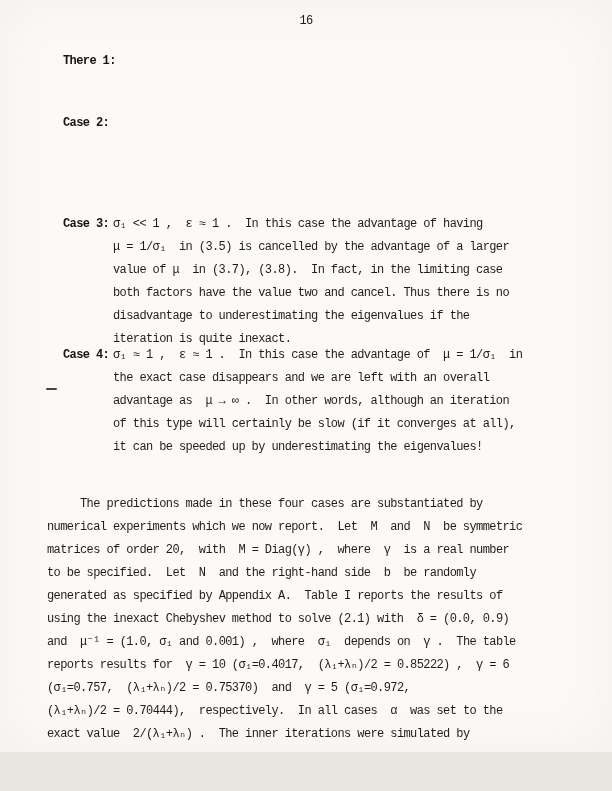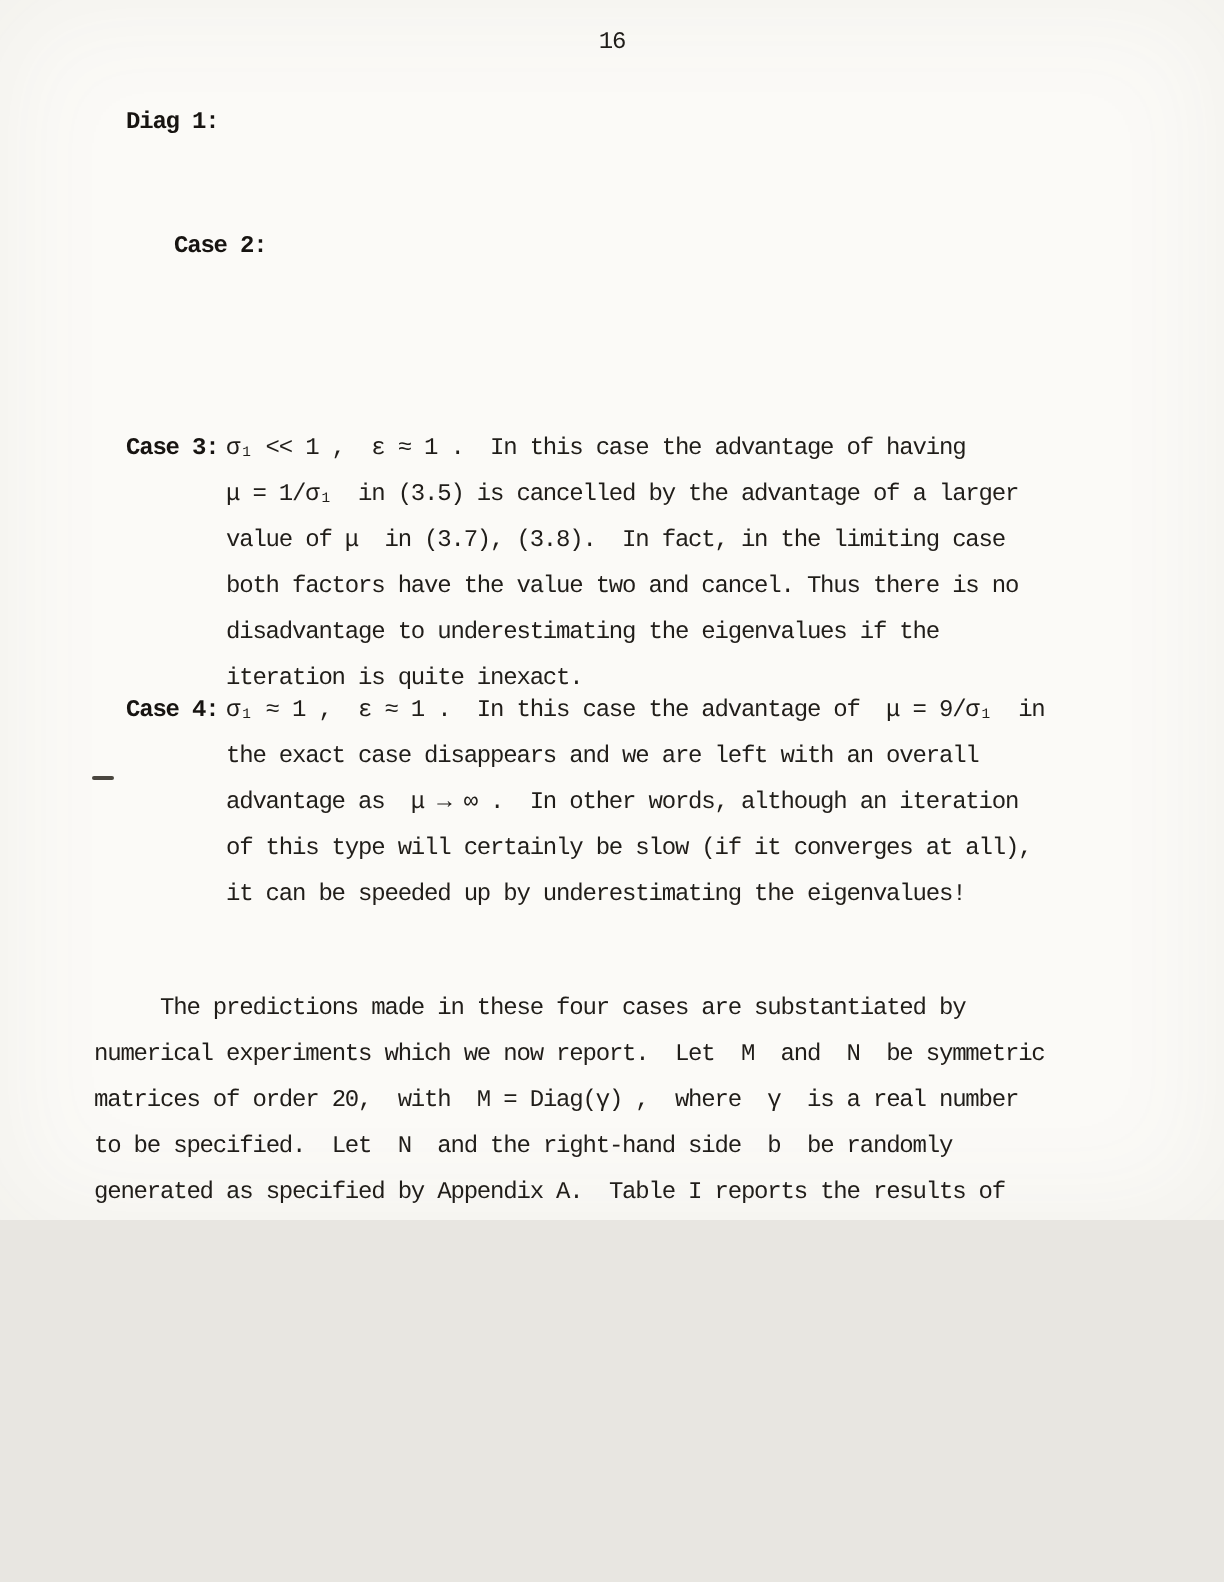--- a/index.html
+++ b/index.html
@@ -3,21 +3,21 @@
 <meta charset="utf-8">
 <style>
   html, body {
     margin: 0;
     padding: 0;
     background: #e8e6e1;
   }
   .page {
     position: relative;
     width: 612px;
-    height: 610px;
+    height: 752px;
     background: #fbfaf7;
     box-shadow: inset 0 0 60px rgba(120,110,90,0.07);
     overflow: hidden;
     font-family: "Liberation Mono", "DejaVu Sans Mono", monospace;
     font-size: 12px;
     letter-spacing: -0.6px;
     line-height: 23px;
     color: #201d19;
   }
   .page-number {
@@ -48,46 +48,46 @@
   .stray-mark {
     position: absolute;
     left: 46px;
     top: 388px;
     width: 11px;
     height: 2px;
     background: #4a463f;
     border-radius: 1px;
   }
   .top1 { top: 50px; }
-  .top2 { top: 112px; margin-left: 24px; }
+  .top2 { top: 112px; }
   .top3 { top: 213px; }
   .top4 { top: 344px; }
   .toppara { top: 493px; }
 </style>
 </head>
 <body>
 
 <div class="page">
 
   <div class="page-number">16</div>
 
-  <div class="case-label top1">Diag 1:</div>
+  <div class="case-label top1">There 1:</div>
 
   <div class="case-label top2">Case 2:</div>
 
   <div class="case-label top3">Case 3:</div>
   <div class="case-body top3">σ₁ &lt;&lt; 1 ,  ε ≈ 1 .  In this case the advantage of having
 μ = 1/σ₁  in (3.5) is cancelled by the advantage of a larger
 value of μ  in (3.7), (3.8).  In fact, in the limiting case
 both factors have the value two and cancel. Thus there is no
 disadvantage to underestimating the eigenvalues if the
 iteration is quite inexact.</div>
 
   <div class="case-label top4">Case 4:</div>
-  <div class="case-body top4">σ₁ ≈ 1 ,  ε ≈ 1 .  In this case the advantage of  μ = 9/σ₁  in
+  <div class="case-body top4">σ₁ ≈ 1 ,  ε ≈ 1 .  In this case the advantage of  μ = 1/σ₁  in
 the exact case disappears and we are left with an overall
 advantage as  μ → ∞ .  In other words, although an iteration
 of this type will certainly be slow (if it converges at all),
 it can be speeded up by underestimating the eigenvalues!</div>
 
   <div class="stray-mark"></div>
 
   <div class="body-paragraph toppara">     The predictions made in these four cases are substantiated by
 numerical experiments which we now report.  Let  M  and  N  be symmetric
 matrices of order 20,  with  M = Diag(γ) ,  where  γ  is a real number

